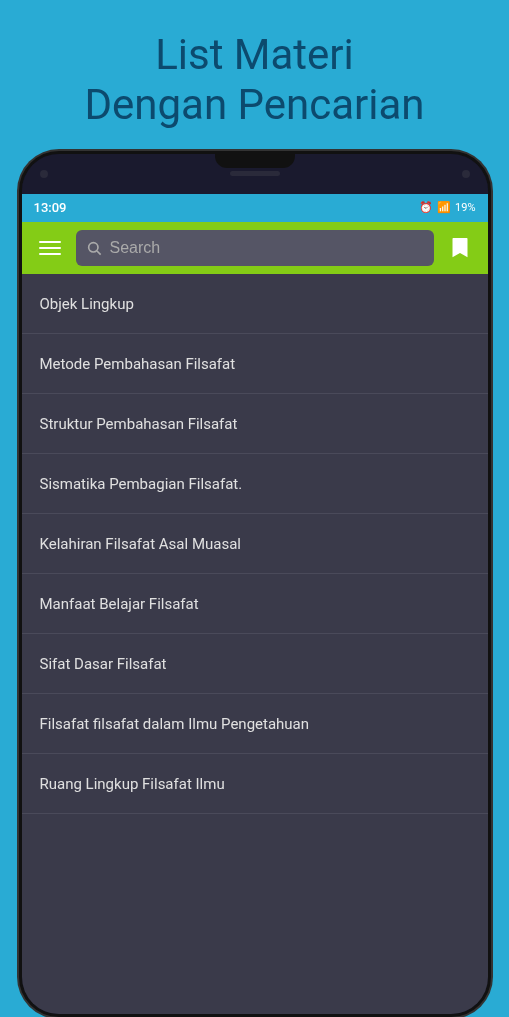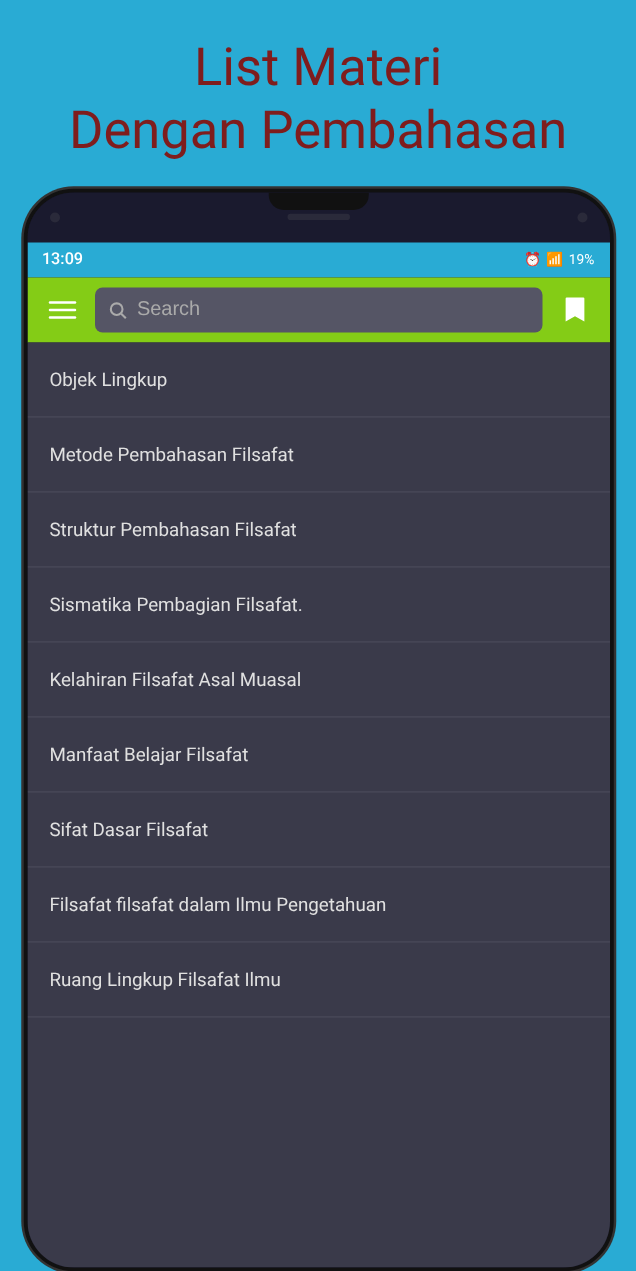--- a/index.html
+++ b/index.html
@@ -12,21 +12,21 @@
       display: flex;
       flex-direction: column;
       align-items: center;
       overflow: hidden;
     }
 
     .page-header {
       width: 100%;
       padding: 30px 20px 20px;
       text-align: center;
-      color: #7f1d1d;
+      color: #0c4a6e;
     }
 
     .page-title {
       font-size: 42px;
       font-weight: 400;
       line-height: 1.2;
     }
 
     .phone-wrapper {
       width: 472px;
@@ -215,21 +215,21 @@
       background: #222;
       border-radius: 2px;
     }
   </style>
 </head>
 <body>
 
 <div class="page-header">
   <div class="page-title">
     <span>List Materi</span><br>
-    <span>Dengan Pembahasan</span>
+    <span>Dengan Pencarian</span>
   </div>
 </div>
 
 <div class="phone-wrapper">
   <div class="phone-notch"></div>
 
   <div class="phone-top-bar">
     <div class="camera-dot"></div>
     <div class="speaker-bar"></div>
     <div class="camera-dot"></div>

